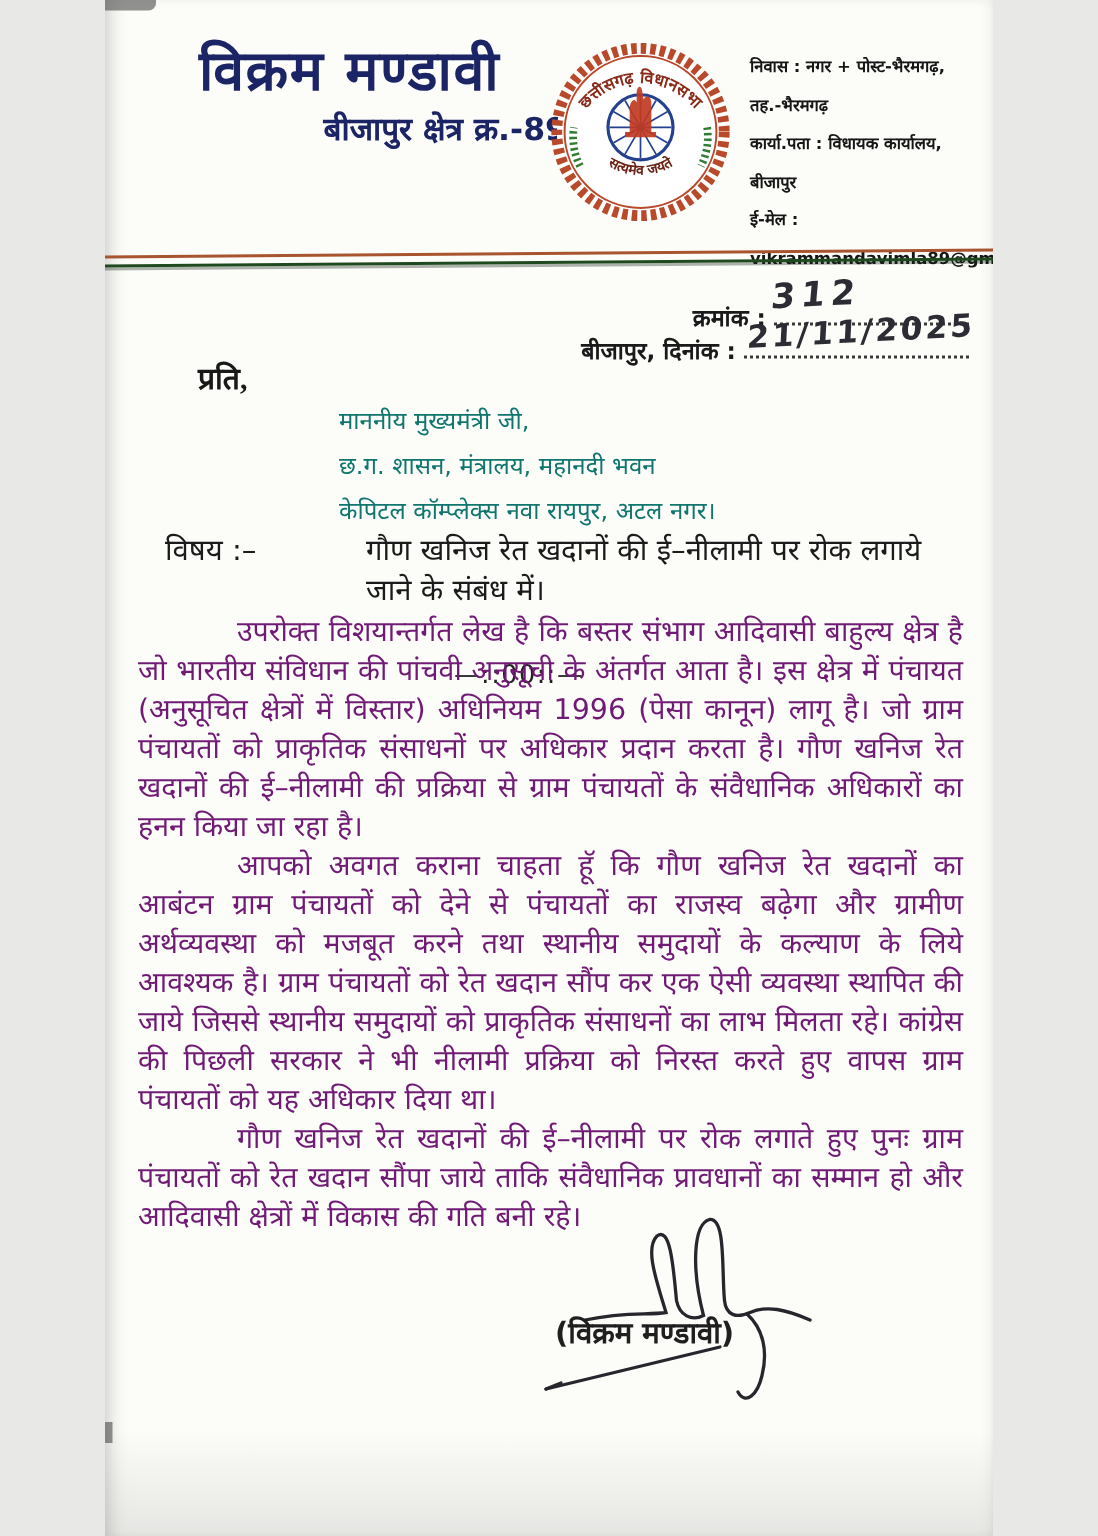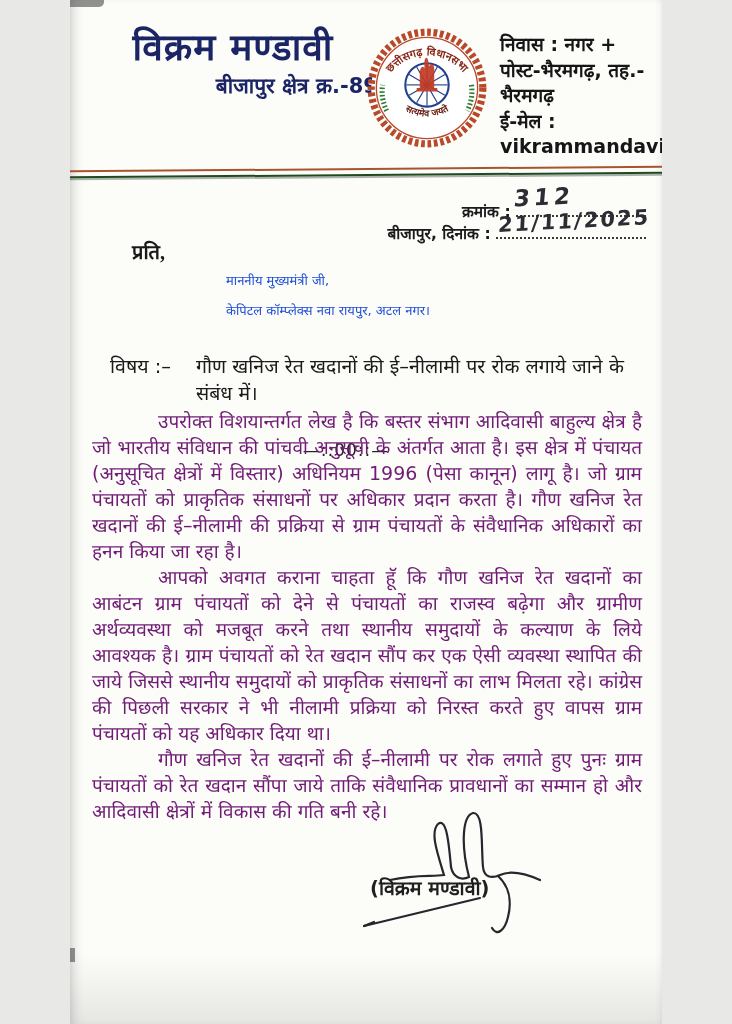--- a/index.html
+++ b/index.html
@@ -17,40 +17,40 @@
     background:linear-gradient(to bottom, rgba(0,0,0,0), rgba(110,110,110,.16));
     pointer-events:none;
   }
   
   .hdr-left{position:absolute;left:18px;top:26px;width:290px;text-align:center;color:#1b2566;}
   .hdr-name{font-size:37px;font-weight:700;letter-spacing:1px;line-height:44px;}
   .hdr-desg{font-size:23px;font-weight:700;margin-top:8px;line-height:26px;}
   .hdr-const{font-size:21px;font-weight:700;margin-top:4px;line-height:24px;text-align:right;}
   .seal-wrap{position:absolute;left:295px;top:26px;width:124px;height:124px;}
   .hdr-right{position:absolute;left:430px;top:32px;right:8px;color:#161616;
-             font-weight:700;font-size:19px;line-height:25.5px;}
+             font-weight:700;font-size:11px;line-height:25.5px;}
   
   .rule{position:absolute;top:168px;left:-4px;right:-4px;transform:rotate(-0.45deg);}
   .rule-orange{height:2px;background:#a8542f;}
   .rule-gap{height:4px;}
   .rule-green{height:2px;background:#1f4a1f;box-shadow:0 2px 0 rgba(20,40,20,.35);}
   
   .refrow{position:absolute;top:200px;left:24px;right:16px;display:flex;justify-content:space-between;align-items:flex-end;flex-direction:column;}
   .ref-left,.ref-right{font-size:15.5px;font-weight:700;color:#1a1a1a;position:relative;}
   .dots{display:inline-block;border-bottom:2.5px dotted #3a3a3a;height:14px;}
   .dots-serial{width:130px;}
   .dots-date{width:150px;}
   .hand{font-style:normal;color:#2c2c34;position:absolute;white-space:nowrap;}
   .hand-serial{left:52px;top:-16px;font-size:23px;letter-spacing:4px;transform:rotate(-3deg) skewX(-8deg);}
   .hand-date{left:2px;top:-14px;font-size:21px;letter-spacing:2px;transform:rotate(-3deg) skewX(-6deg);}
   
   .prati{position:absolute;top:238px;left:62px;font-size:20px;font-weight:600;color:#191919;font-family:Liberation Serif, serif;}
-  .recipient{position:absolute;top:266px;left:156px;font-size:13px;line-height:30px;color:#1d4ed8;font-weight:500;}
+  .recipient{position:absolute;top:266px;left:156px;font-size:16px;line-height:30px;color:#0f766e;font-weight:500;}
   
-  .subjrow{position:absolute;top:352px;left:40px;right:18px;display:flex;font-size:19.5px;color:#1b1b1b;}
+  .subjrow{position:absolute;top:352px;left:40px;right:18px;display:flex;font-size:19.5px;color:#1b1b1b;gap:48px;}
   .subj-label{width:86px;flex:none;}
   .subj-text{flex:1;}
   .divider{position:absolute;top:404px;left:0;right:40px;text-align:center;font-size:17px;color:#222;letter-spacing:1px;margin-top:36px;}
   
   .body{position:absolute;top:408px;left:22px;right:20px;}
   .body p{margin:0;font-size:19px;line-height:26px;text-align:justify;color:#701a75;text-indent:66px;}
   
   .signature{position:absolute;top:806px;right:74px;width:240px;height:140px;}
   .sig-svg{position:absolute;inset:0;}
   .sig-name{position:absolute;left:22px;top:68px;font-size:19.5px;font-weight:600;color:#1f1f1f;}
@@ -103,20 +103,21 @@
       </g>
       <path id="sealBotArc" d="M 25,67 A 40,40 0 0 0 95,67" fill="none"></path>
       <text font-size="9" font-weight="bold" fill="#6b2416">
         <textPath href="#sealBotArc" startOffset="50%" text-anchor="middle">सत्यमेव जयते</textPath>
       </text>
     </svg>
   </div>
 
   <div class="hdr-right">
     <div>निवास : नगर + पोस्ट-भैरमगढ़, तह.-भैरमगढ़</div>
+    <div>कार्या.पता : विधायक कार्यालय, बीजापुर</div>
     <div>ई-मेल : vikrammandavimla89@gmail.com</div>
   </div>
 
   <div class="rule">
     <div class="rule-orange"></div>
     <div class="rule-gap"></div>
     <div class="rule-green"></div>
   </div>
 
   <div class="refrow">
@@ -127,20 +128,21 @@
     </div>
     <div class="ref-right">
       <span>बीजापुर, दिनांक :</span>
       <span class="dots dots-date" style="position:relative;"><span class="hand hand-date">21/11/2025</span></span>
     </div>
   </div>
 
   <div class="prati">प्रति,</div>
   <div class="recipient">
     <div>माननीय मुख्यमंत्री जी,</div>
+    <div>छ.ग. शासन, मंत्रालय, महानदी भवन</div>
     <div>केपिटल कॉम्प्लेक्स नवा रायपुर, अटल नगर।</div>
   </div>
 
   <div class="subjrow">
     <div class="subj-label">विषय :–</div>
     <div class="subj-text">गौण खनिज रेत खदानों की ई–नीलामी पर रोक लगाये जाने के संबंध में।</div>
   </div>
   <div class="divider">—::00::—</div>
 
   <div class="body">

